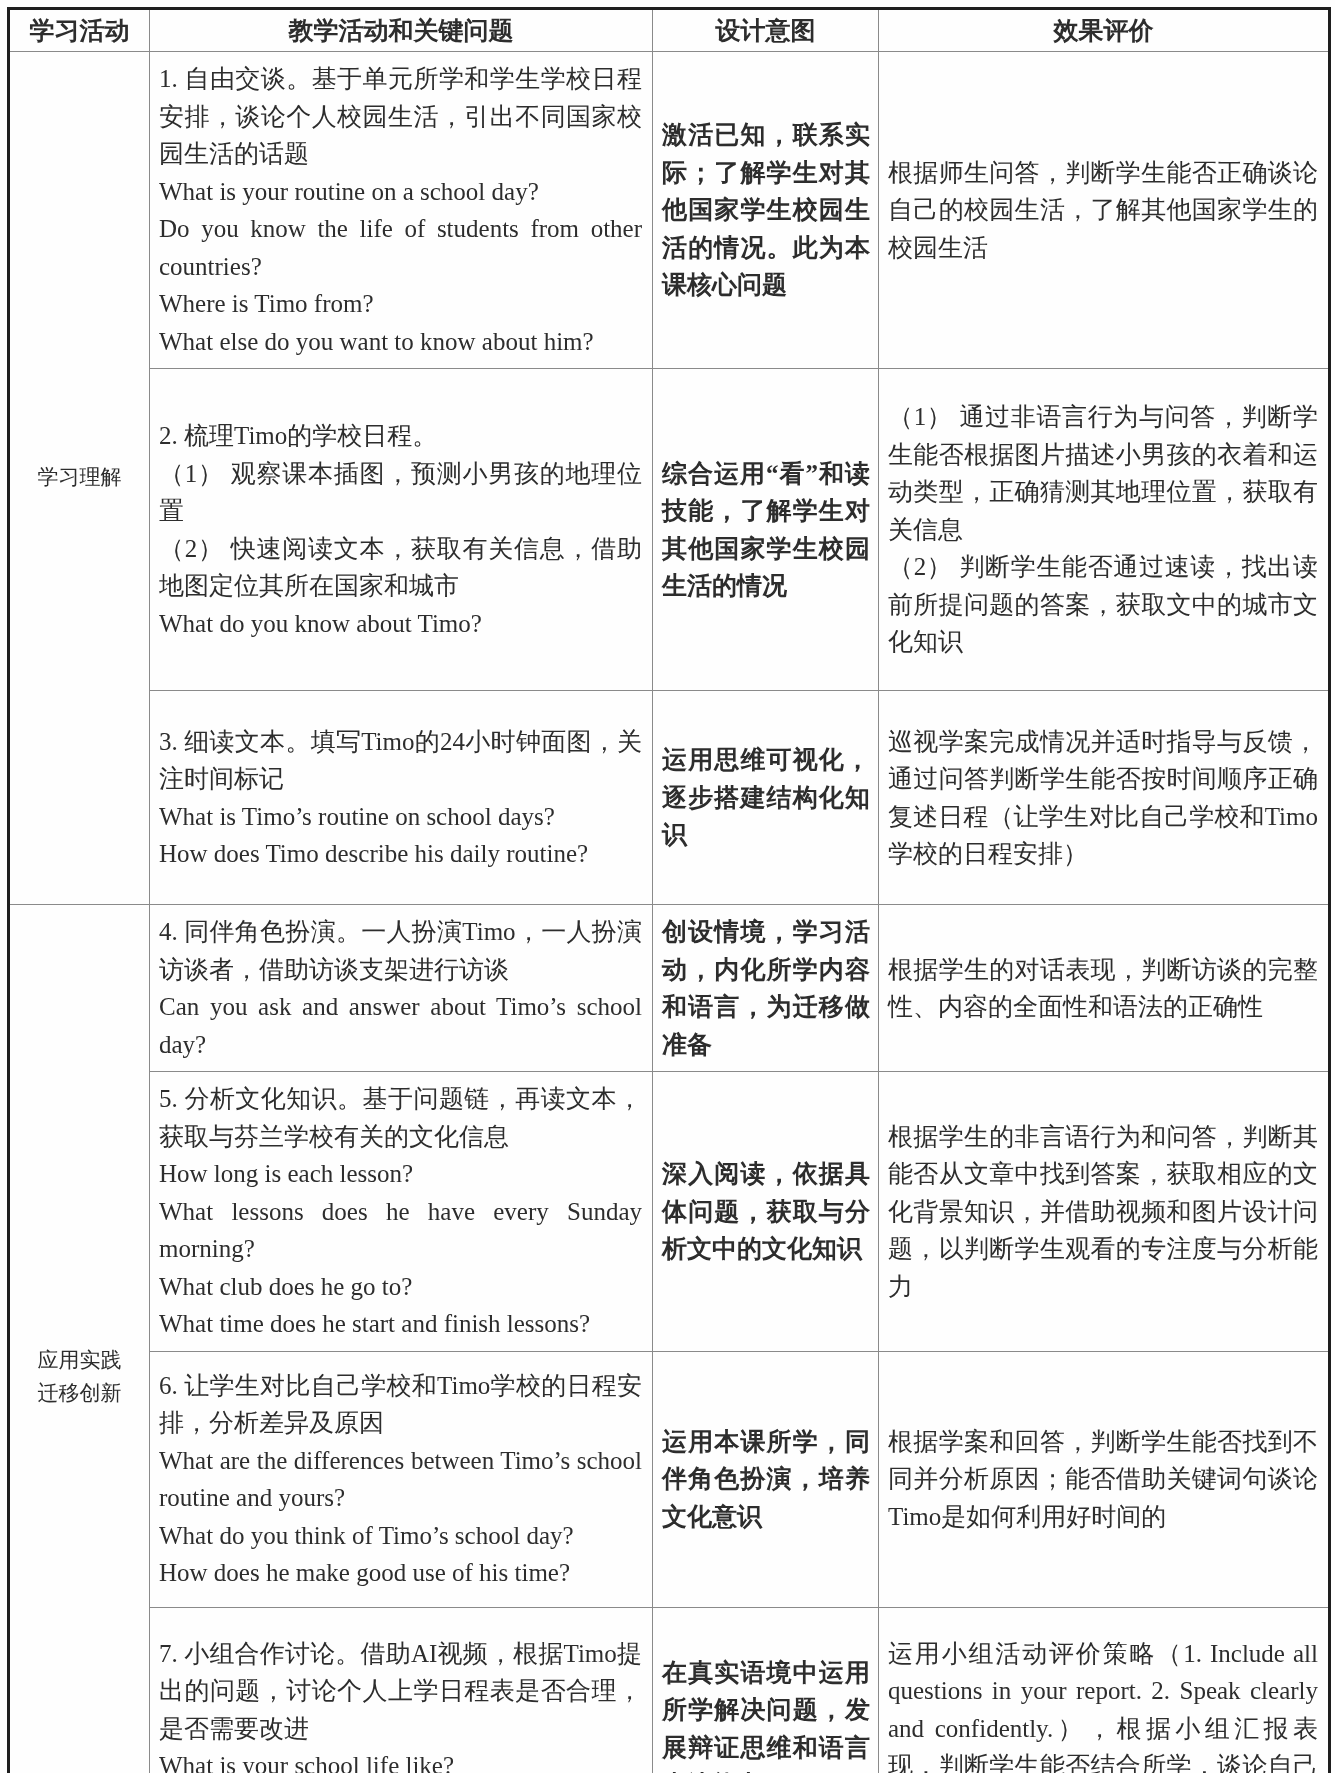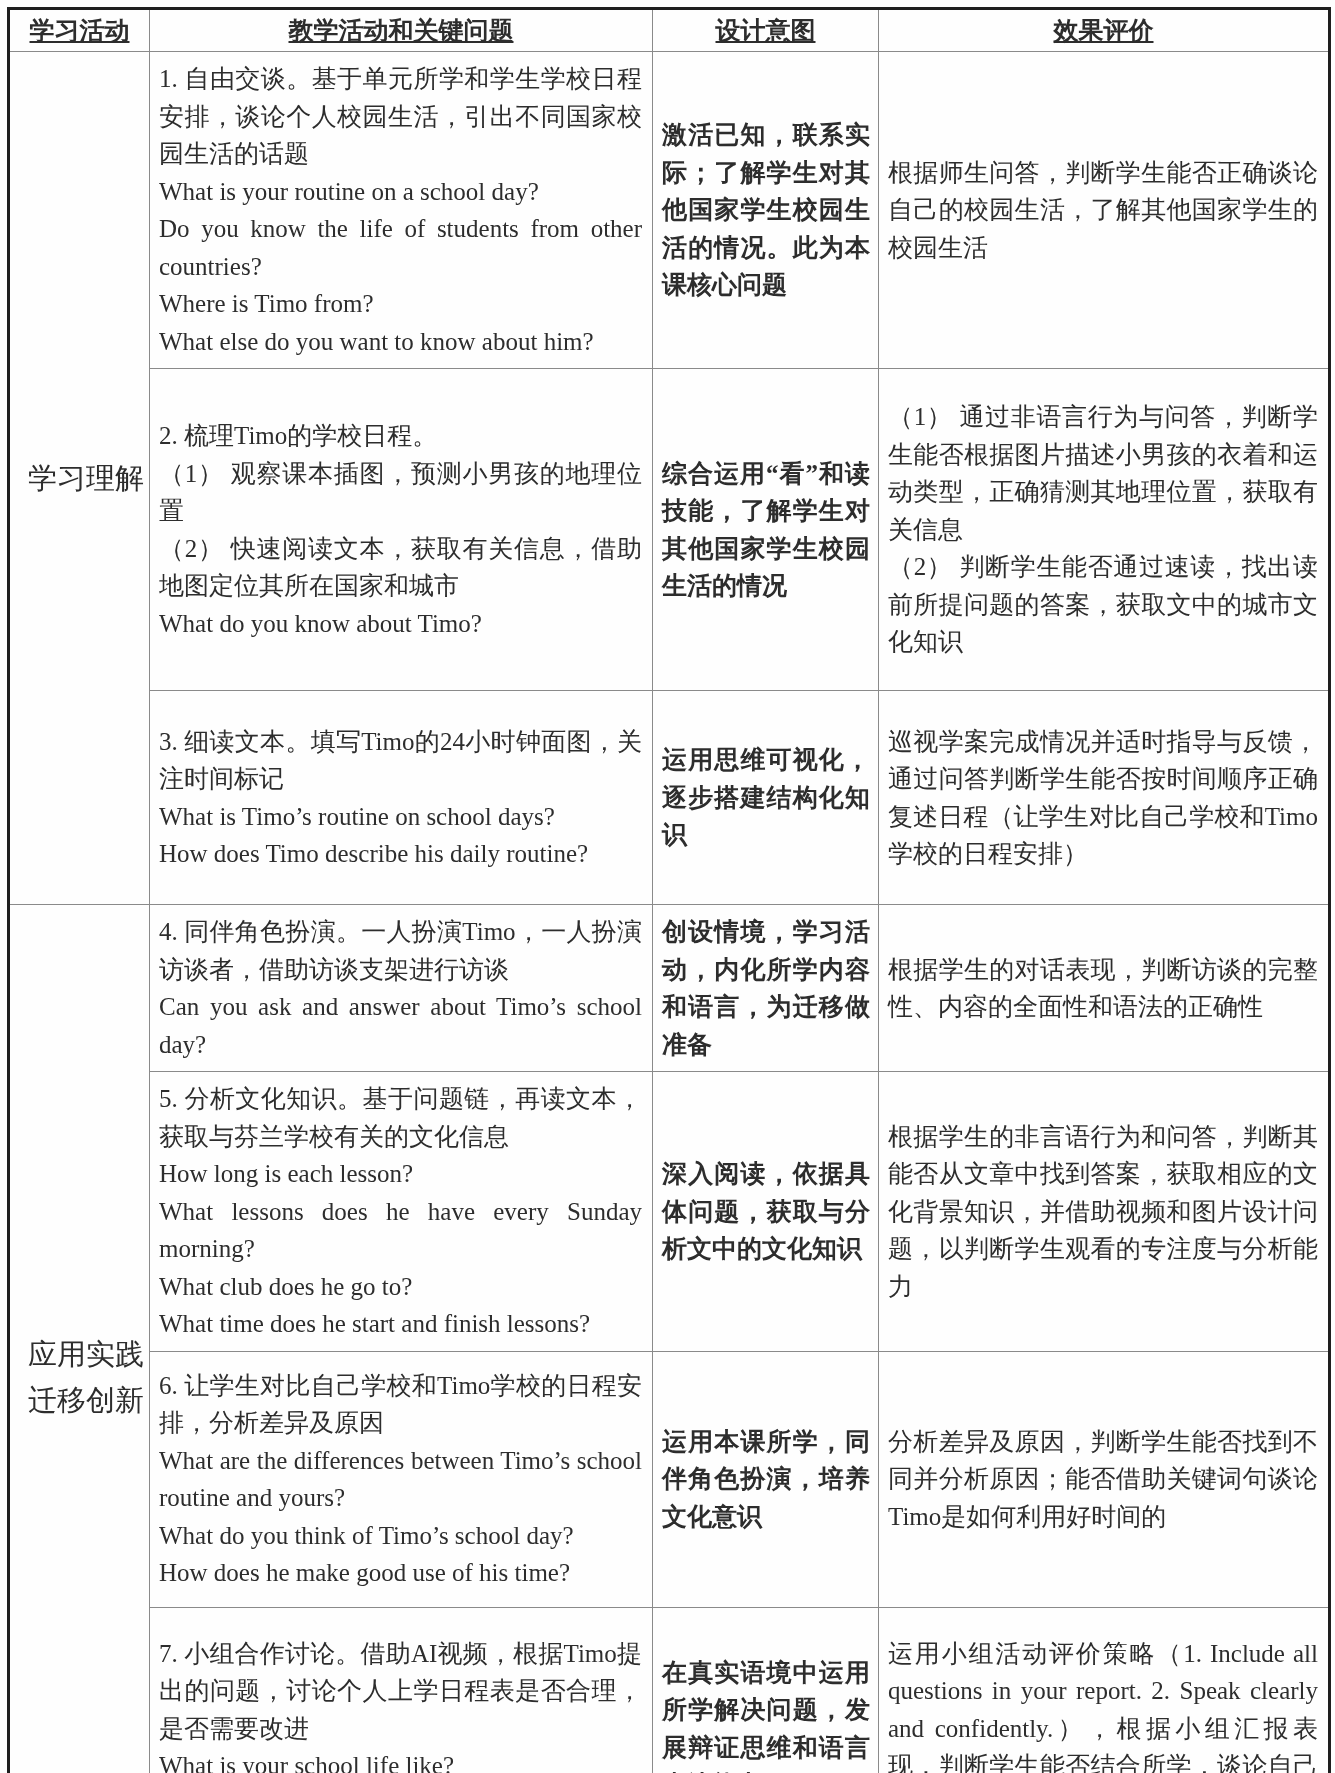--- a/index.html
+++ b/index.html
@@ -22,26 +22,25 @@
     color:#2d2d2d;
     box-sizing:border-box;
   }
   th.hdr {
     font-family:"Liberation Sans", sans-serif;
     font-weight:bold;
     font-size:25px;
     text-align:center;
     padding:4px 2px;
     color:#222;
-    text-decoration:underline;
   }
   td.group {
-    font-size:29px;
-    text-align:right;
-    padding:4px 5px;
+    font-size:21px;
+    text-align:center;
+    padding:4px 18px;
     white-space:pre-line;
     line-height:1.6;
     color:#2d2d2d;
   }
   td.cell {
     font-size:25px;
     line-height:1.5;
     padding:8px 10px 8px 9px;
     white-space:pre-line;
     text-align:justify;
@@ -110,21 +109,21 @@
 What time does he start and finish lessons?</td>
         <td class="cell intent">深入阅读，依据具体问题，获取与分析文中的文化知识</td>
         <td class="cell eval">根据学生的非言语行为和问答，判断其能否从文章中找到答案，获取相应的文化背景知识，并借助视频和图片设计问题，以判断学生观看的专注度与分析能力</td>
       </tr>
       <tr style="height:256px">
         <td class="cell activity">6. 让学生对比自己学校和Timo学校的日程安排，分析差异及原因
 What are the differences between Timo’s school routine and yours?
 What do you think of Timo’s school day?
 How does he make good use of his time?</td>
         <td class="cell intent">运用本课所学，同伴角色扮演，培养文化意识</td>
-        <td class="cell eval">分析差异及原因，判断学生能否找到不同并分析原因；能否借助关键词句谈论Timo是如何利用好时间的</td>
+        <td class="cell eval">根据学案和回答，判断学生能否找到不同并分析原因；能否借助关键词句谈论Timo是如何利用好时间的</td>
       </tr>
       <tr style="height:244px">
         <td class="cell activity">7. 小组合作讨论。借助AI视频，根据Timo提出的问题，讨论个人上学日程表是否合理，是否需要改进
 What is your school life like?
 Do you want to make changes to it?</td>
         <td class="cell intent">在真实语境中运用所学解决问题，发展辩证思维和语言表达能力</td>
         <td class="cell eval">运用小组活动评价策略（1. Include all questions in your report. 2. Speak clearly and confidently.），根据小组汇报表现，判断学生能否结合所学，谈论自己的情况</td>
       </tr>
     </tbody>
   </table>

